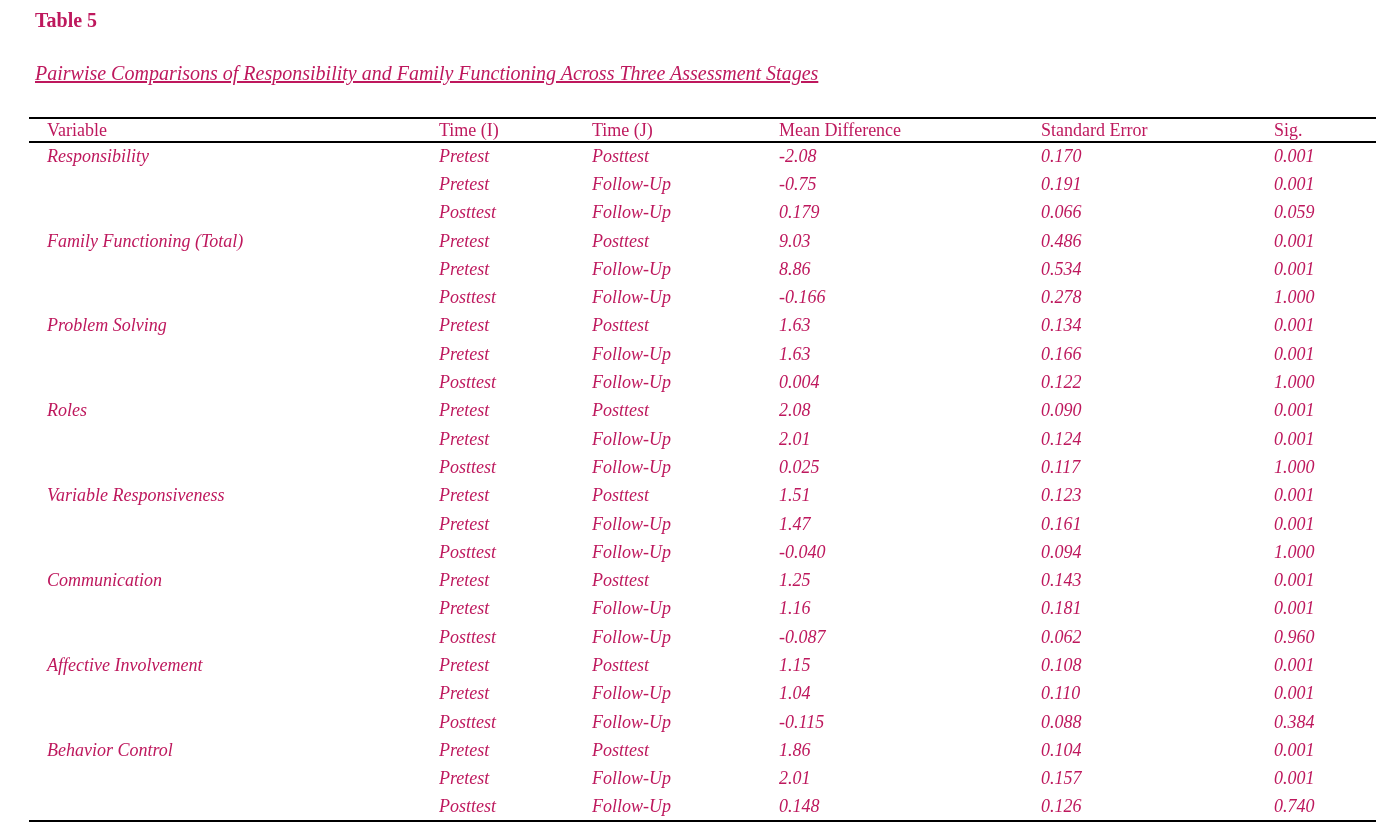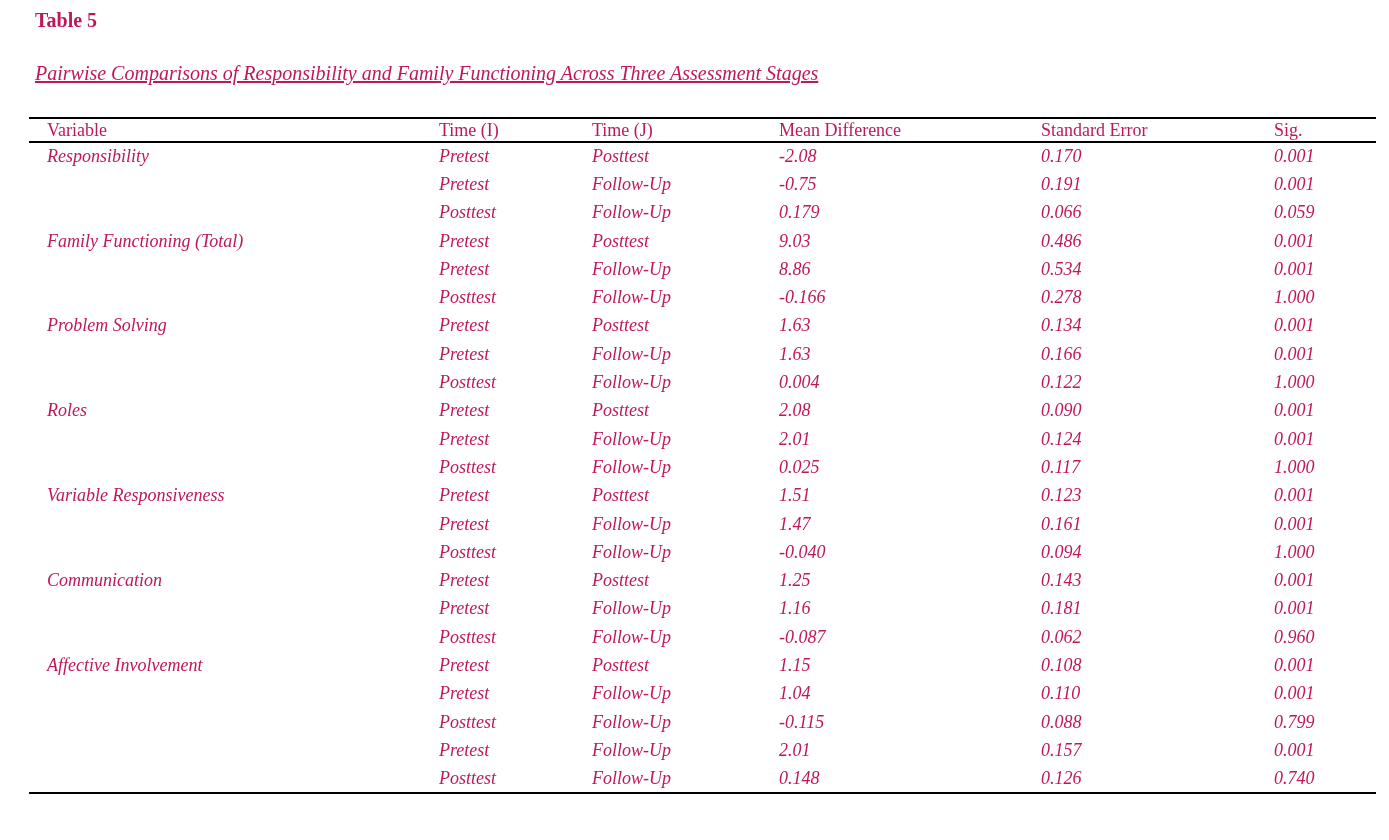--- a/index.html
+++ b/index.html
@@ -259,21 +259,29 @@
           <td>1.04</td>
           <td>0.110</td>
           <td>0.001</td>
         </tr>
         <tr>
           <td></td>
           <td>Posttest</td>
           <td>Follow-Up</td>
           <td>-0.115</td>
           <td>0.088</td>
-          <td>0.799</td>
+          <td>0.384</td>
+        </tr>
+        <tr>
+          <td>Behavior Control</td>
+          <td>Pretest</td>
+          <td>Posttest</td>
+          <td>1.86</td>
+          <td>0.104</td>
+          <td>0.001</td>
         </tr>
         <tr>
           <td></td>
           <td>Pretest</td>
           <td>Follow-Up</td>
           <td>2.01</td>
           <td>0.157</td>
           <td>0.001</td>
         </tr>
         <tr>

